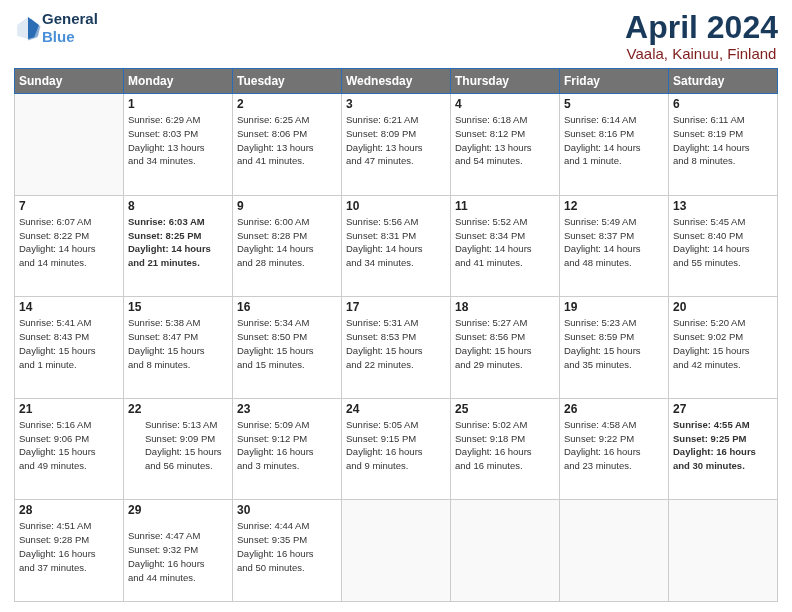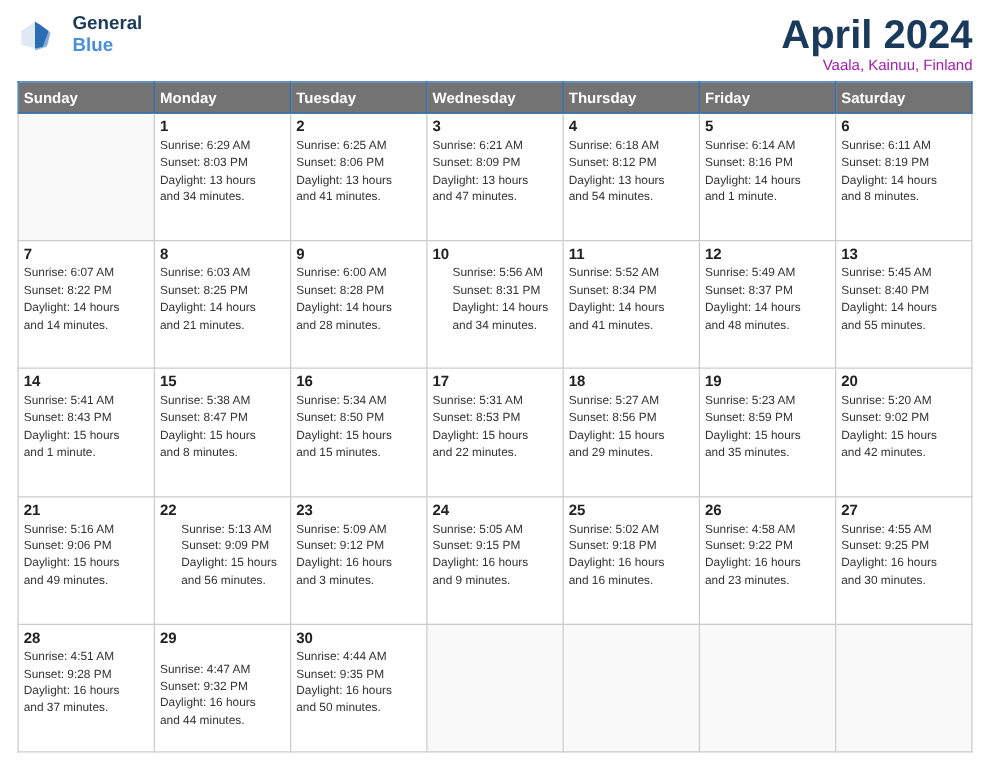--- a/index.html
+++ b/index.html
@@ -19,47 +19,47 @@
     }
     .header {
       display: flex;
       justify-content: space-between;
       align-items: flex-start;
       margin-bottom: 6px;
     }
     .logo {
       display: flex;
       align-items: center;
-      gap: 16px;
+      gap: 0;
     }
     .logo-text {
       font-size: 15px;
       font-weight: bold;
       color: #1a3a5c;
       line-height: 1.2;
     }
     .logo-text span {
       color: #4a90d9;
     }
     .logo-icon {
       width: 28px;
       height: 28px;
     }
     .header-right {
-      text-align: right;
+      text-align: center;
     }
     .month-title {
       font-size: 32px;
       font-weight: bold;
       color: #1a3a5c;
       line-height: 1.1;
     }
     .location {
-      font-size: 12px;
-      color: #a21caf;
+      font-size: 15px;
+      color: #7f1d1d;
     }
     .calendar {
       flex: 1;
       border: 1px solid #ccc;
       border-collapse: collapse;
       width: 100%;
       table-layout: fixed;
     }
     .calendar th {
       background: #737373;
@@ -181,35 +181,35 @@
         <tr>
           <td>
             <span class="day-number">7</span>
             <div class="day-detail" style="white-space: pre-line;">Sunrise: 6:07 AM
 Sunset: 8:22 PM
 Daylight: 14 hours
 and 14 minutes.</div>
           </td>
           <td>
             <span class="day-number">8</span>
-            <div class="day-detail" style="white-space: pre-line;">Sunrise: 6:03 AM
+            <div class="day-detail" style="white-space: pre-line; font-weight: bold;">Sunrise: 6:03 AM
 Sunset: 8:25 PM
 Daylight: 14 hours
 and 21 minutes.</div>
           </td>
           <td>
             <span class="day-number">9</span>
             <div class="day-detail" style="white-space: pre-line;">Sunrise: 6:00 AM
 Sunset: 8:28 PM
 Daylight: 14 hours
 and 28 minutes.</div>
           </td>
           <td>
             <span class="day-number">10</span>
-            <div class="day-detail" style="white-space: pre-line; margin-left: 16px;">Sunrise: 5:56 AM
+            <div class="day-detail" style="white-space: pre-line;">Sunrise: 5:56 AM
 Sunset: 8:31 PM
 Daylight: 14 hours
 and 34 minutes.</div>
           </td>
           <td>
             <span class="day-number">11</span>
             <div class="day-detail" style="white-space: pre-line;">Sunrise: 5:52 AM
 Sunset: 8:34 PM
 Daylight: 14 hours
 and 41 minutes.</div>
@@ -318,21 +318,21 @@
           </td>
           <td>
             <span class="day-number">26</span>
             <div class="day-detail" style="white-space: pre-line;">Sunrise: 4:58 AM
 Sunset: 9:22 PM
 Daylight: 16 hours
 and 23 minutes.</div>
           </td>
           <td>
             <span class="day-number">27</span>
-            <div class="day-detail" style="white-space: pre-line;">Sunrise: 4:55 AM
+            <div class="day-detail" style="white-space: pre-line; font-weight: bold;">Sunrise: 4:55 AM
 Sunset: 9:25 PM
 Daylight: 16 hours
 and 30 minutes.</div>
           </td>
         </tr>
         <tr class="last-row">
           <td>
             <span class="day-number">28</span>
             <div class="day-detail" style="white-space: pre-line;">Sunrise: 4:51 AM
 Sunset: 9:28 PM

